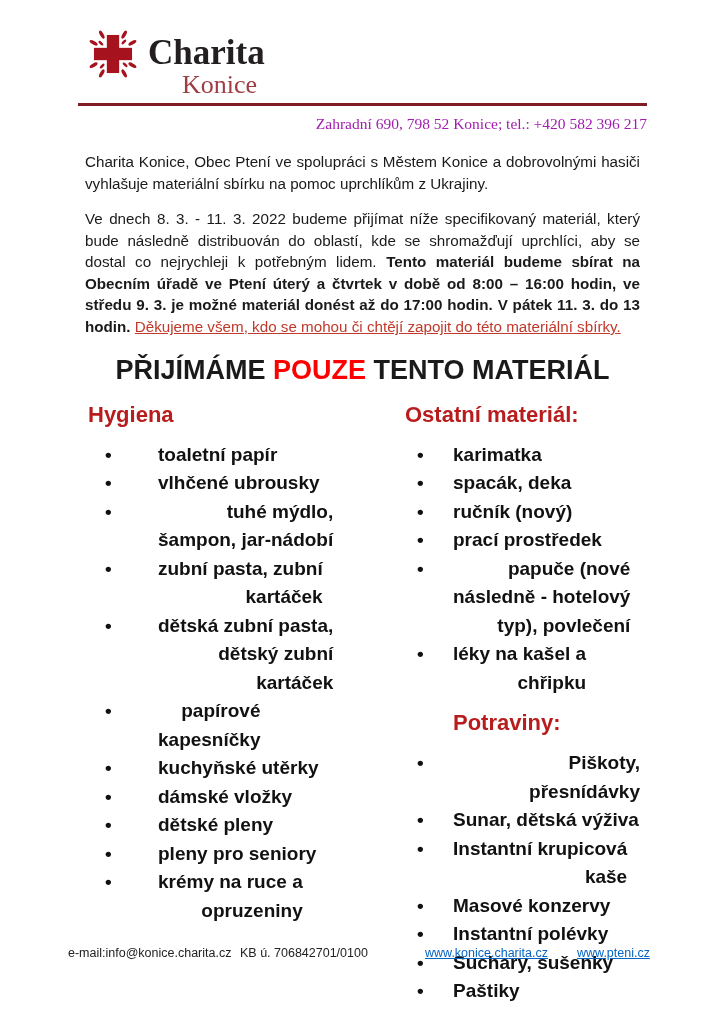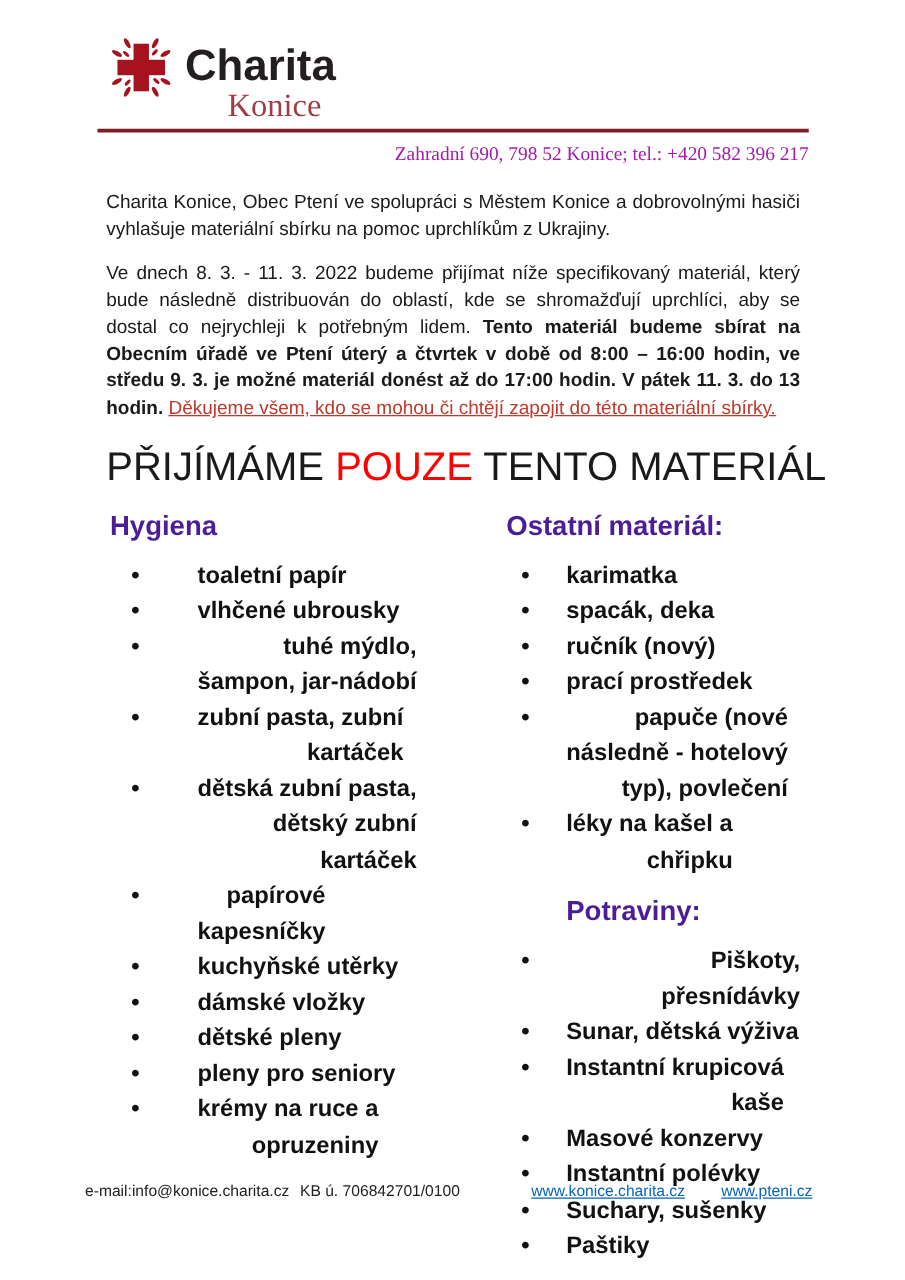--- a/index.html
+++ b/index.html
@@ -12,49 +12,49 @@
     color:#1a1a1a;
     overflow:hidden;
     box-sizing:border-box;
   }
   .content{padding:0 84px 0 85px;}
   
   .logo-row{display:flex;align-items:flex-start;gap:7px;padding-top:26px;}
   .logo-mark{width:56px;height:56px;flex:0 0 auto;}
   .brand{line-height:1;}
   .brand-name{
-    font-family:Liberation Sans, sans-serif;
+    font-family:Liberation Serif, serif;
     font-weight:bold;font-size:35px;color:#231f20;letter-spacing:0px;
     margin-top:9px;
   }
   .brand-sub{
     font-family:"Liberation Serif",serif;
     font-size:26px;color:#9e3e44;margin-top:2px;margin-left:34px;
   }
   .rule{height:3px;background:#7f1c24;margin:5px -7px 0 -7px;}
   .address{
     font-family:"Liberation Serif",serif;
     font-size:15.5px;text-align:right;margin:9px -7px 0 0;color:#a21caf;
   }
   
   .para{font-size:15.2px;line-height:1.42;text-align:justify;margin:18px 0 0 0;}
   .para.second{margin-top:14px;}
   .bold-run{font-weight:bold;}
   .red-run{color:#c0392b;text-decoration:underline;}
   
   .main-title{
     margin-top:17px;text-align:center;
-    font-size:32px;font-weight:normal;color:#1a1a1a;white-space:nowrap;
+    font-size:27px;font-weight:bold;color:#1a1a1a;white-space:nowrap;
   }
   .main-title .hl{color:#ff0000;}
   
   .cols{display:flex;margin-top:16px;}
   .col-left{width:317px;flex:0 0 auto;}
   .col-right{flex:1 1 auto;}
-  .col-h{font-size:22px;font-weight:bold;color:#4c1d95;margin:0 0 0 3px;}
+  .col-h{font-size:22px;font-weight:bold;color:#b91c1c;margin:0 0 0 3px;}
   ul.blist{list-style:none;margin:13px 0 0 0;padding:0;}
   ul.blist li{display:flex;font-size:19px;font-weight:bold;line-height:28.5px;color:#111;}
   .col-left ul.blist li{padding-left:20px;}
   .col-left ul.blist .bullet{width:53px;flex:0 0 auto;}
   .col-right ul.blist li{padding-left:15px;}
   .col-right ul.blist .bullet{width:36px;flex:0 0 auto;}
   ul.blist .txt{white-space:pre-line;text-align:right;}
   .col-h.potraviny{margin:13px 0 0 51px;}
   
   .footer{

